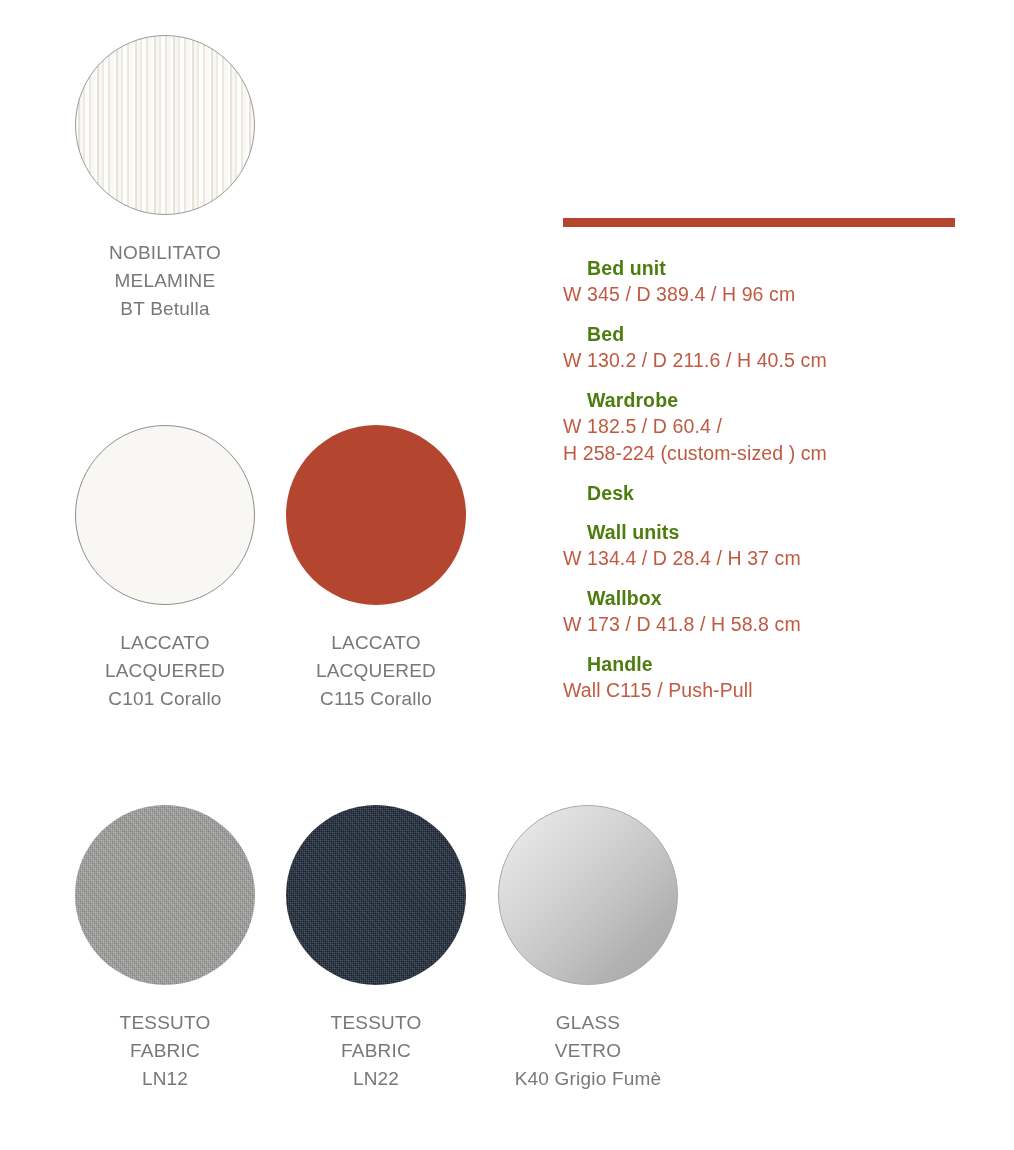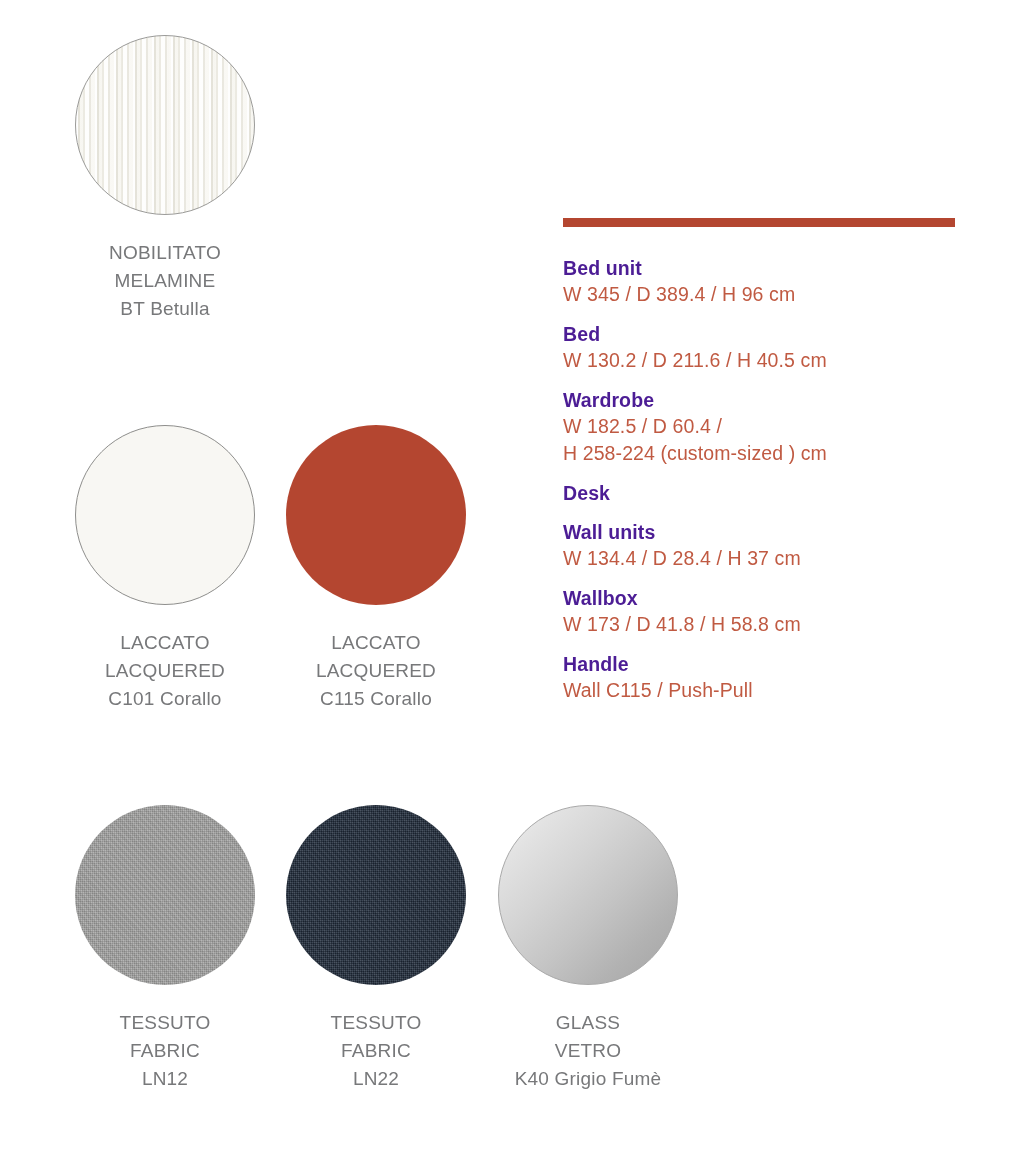--- a/index.html
+++ b/index.html
@@ -155,25 +155,26 @@
 
   .spec-list {
     margin-top: 28px;
   }
 
   .spec-item {
     margin-bottom: 13px;
   }
 
   .spec-name {
-    color: #4c1d95;
+    color: #4d7c0f;
     font-weight: bold;
     font-size: 19.5px;
     line-height: 26px;
     letter-spacing: 0.1px;
+    margin-left: 24px;
   }
 
   .spec-dims {
     color: #c05a42;
     font-size: 19.5px;
     line-height: 27px;
     letter-spacing: 0.1px;
     white-space: pre-line;
   }
 </style>

